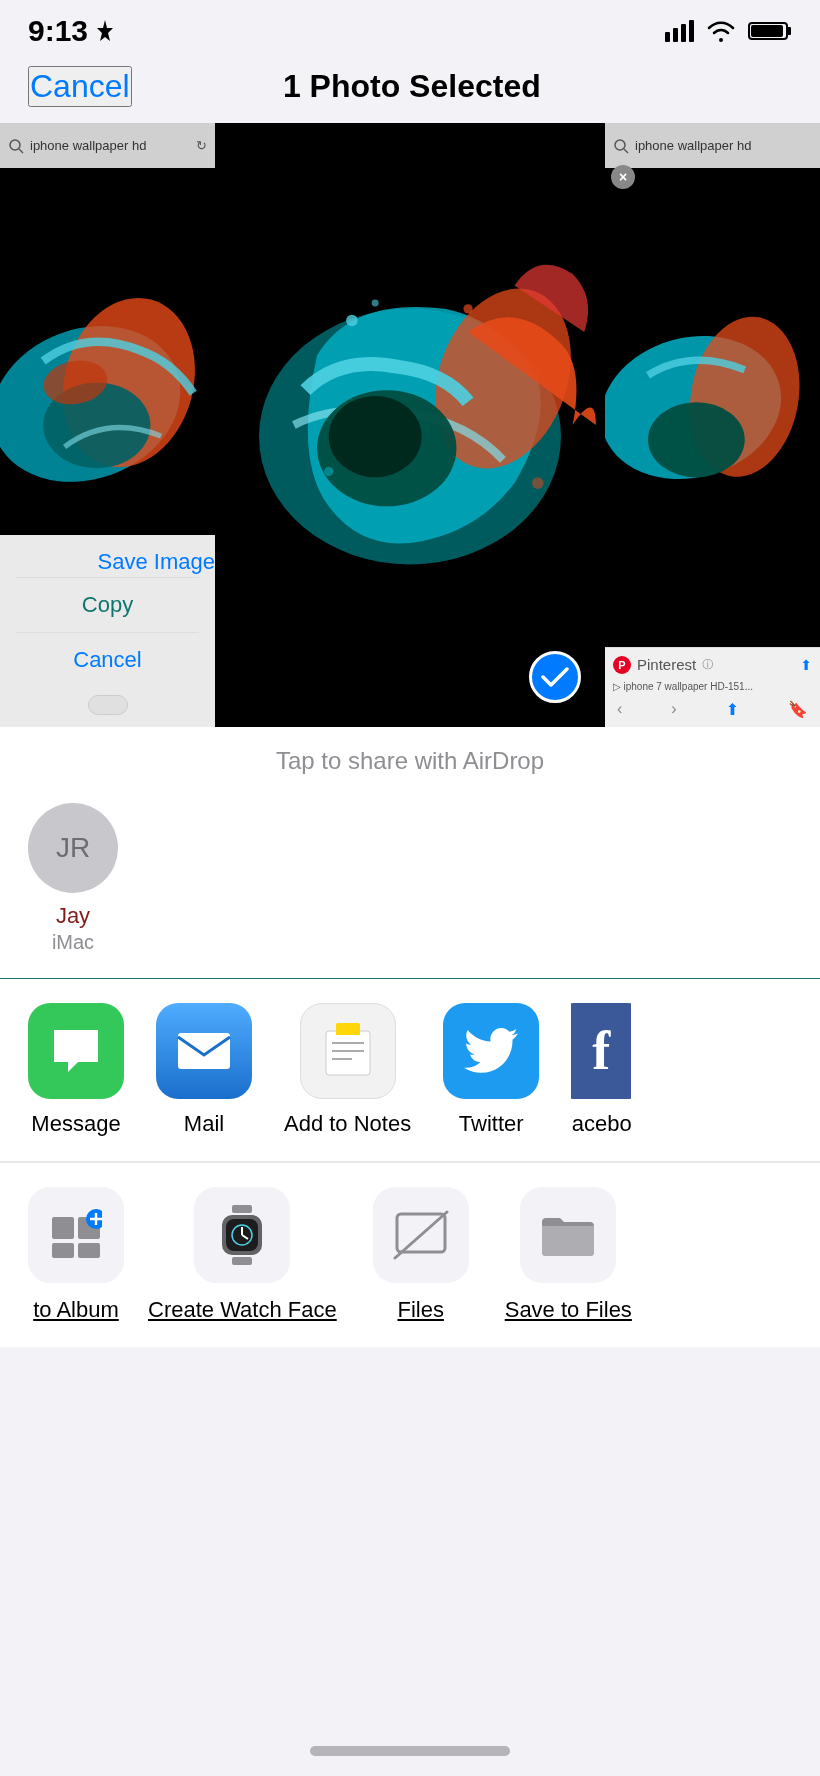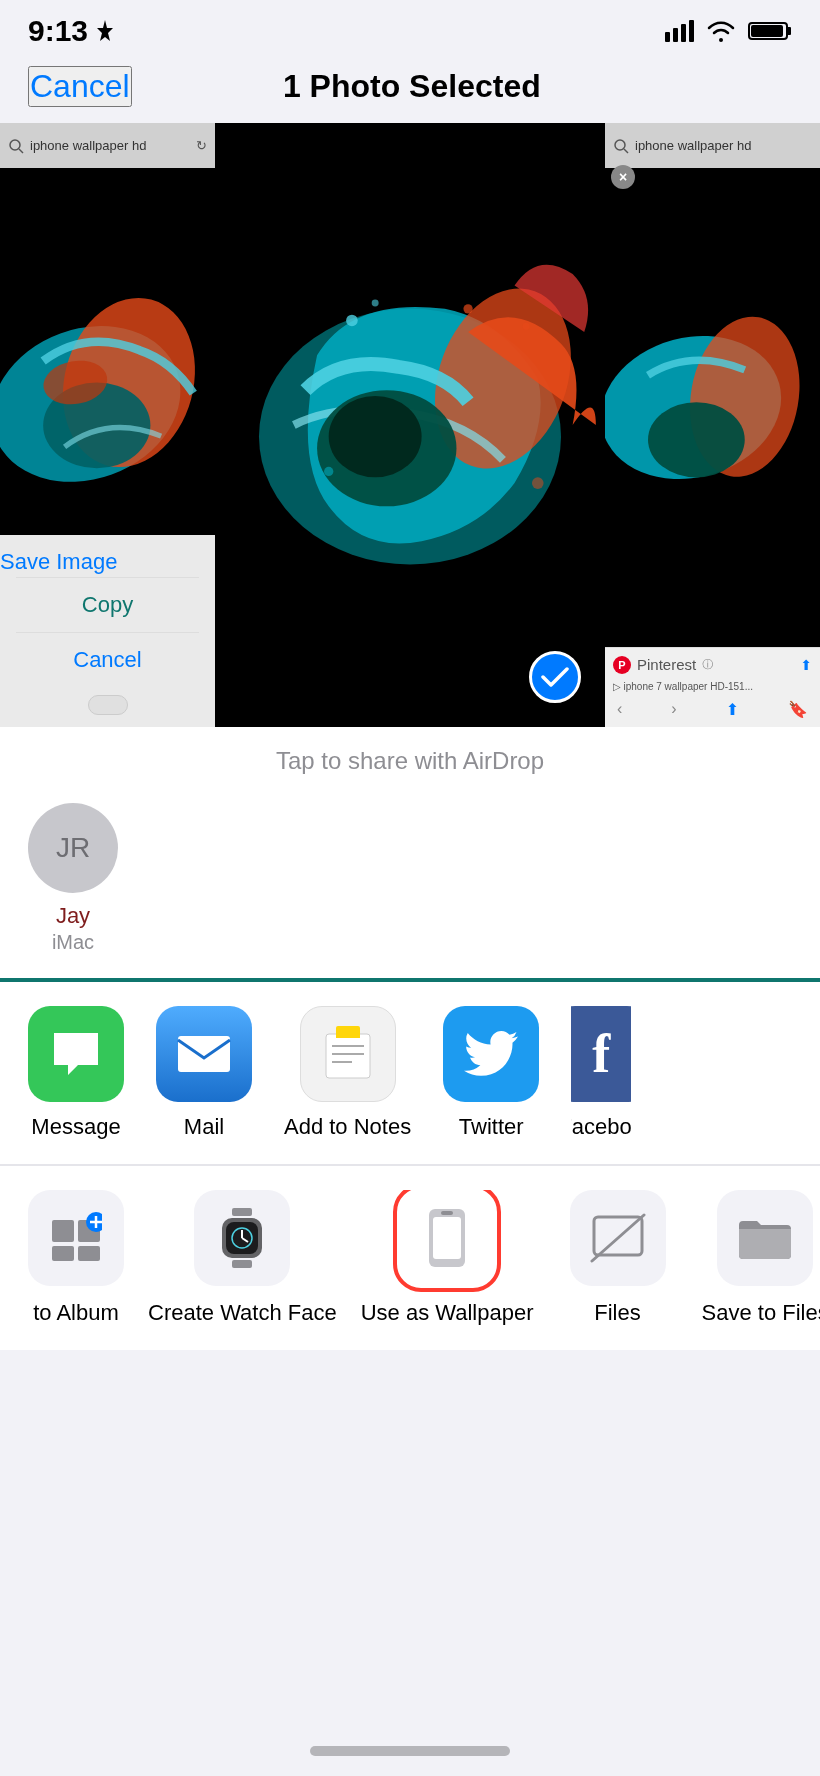--- a/index.html
+++ b/index.html
@@ -102,21 +102,21 @@
       flex-shrink: 0;
       background: #1a1a1a;
       position: relative;
       overflow: hidden;
     }
 
     
     .airdrop-section {
       background: #fff;
       padding: 20px 28px 16px;
-      border-bottom: 4px solid #0f766e;
+      border-bottom: 1px solid #0f766e;
     }
     .airdrop-label {
       text-align: center;
       font-size: 24px;
       color: #8e8e93;
       margin-bottom: 20px;
     }
     .airdrop-contacts {
       display: flex;
       gap: 24px;
@@ -198,20 +198,21 @@
       overflow-x: hidden;
     }
     .action-item {
       display: flex;
       flex-direction: column;
       align-items: center;
       gap: 14px;
       cursor: pointer;
       flex-shrink: 0;
       min-width: 120px;
+      text-decoration: underline;
     }
     .action-icon-box {
       width: 96px;
       height: 96px;
       background: #f2f2f7;
       border-radius: 22px;
       display: flex;
       align-items: center;
       justify-content: center;
       position: relative;
@@ -280,21 +281,21 @@
         <rect width="200" height="400" fill="#000"></rect>
         <ellipse cx="80" cy="220" rx="90" ry="70" fill="#00bcd4" opacity="0.7" transform="rotate(-20 80 220)"></ellipse>
         <ellipse cx="120" cy="200" rx="60" ry="80" fill="#e64a19" opacity="0.8" transform="rotate(15 120 200)"></ellipse>
         <ellipse cx="90" cy="240" rx="50" ry="40" fill="#006064" opacity="0.9"></ellipse>
         <path d="M40,180 Q80,150 130,170 Q160,180 180,210" stroke="#4dd0e1" stroke-width="8" fill="none" opacity="0.8"></path>
         <path d="M60,260 Q100,230 150,250" stroke="#80deea" stroke-width="5" fill="none" opacity="0.6"></path>
         <ellipse cx="70" cy="200" rx="30" ry="20" fill="#bf360c" opacity="0.7" transform="rotate(-10 70 200)"></ellipse>
       </svg>
     </div>
     <div style="position:absolute;bottom:0;left:0;right:0;background:rgba(242,242,242,0.97);z-index:3;">
-      <div style="text-align:left;padding:2px 0;font-size:22px;color:#007aff;cursor:pointer;margin-top:12px;">
+      <div style="text-align:right;padding:2px 0;font-size:22px;color:#007aff;cursor:pointer;margin-top:12px;">
         <span>Save Image</span>
       </div>
       <div style="height:1px;background:#ddd;margin:0 16px;"></div>
       <div style="text-align:center;padding:14px 0;font-size:22px;color:#0f766e;cursor:pointer;">
         <span>Copy</span>
       </div>
       <div style="height:1px;background:#ddd;margin:0 16px;"></div>
       <div style="text-align:center;padding:14px 0;font-size:22px;color:#007aff;cursor:pointer;">
         <span>Cancel</span>
       </div>
@@ -471,30 +472,20 @@
           <rect x="6" y="10" width="40" height="40" rx="10" fill="#636366"></rect>
           <rect x="10" y="14" width="32" height="32" rx="8" fill="#1c1c1e"></rect>
           <circle cx="26" cy="30" r="10" fill="none" stroke="#4dd0e1" stroke-width="1.5"></circle>
           <line x1="26" y1="22" x2="26" y2="30" stroke="white" stroke-width="2"></line>
           <line x1="26" y1="30" x2="32" y2="34" stroke="white" stroke-width="2"></line>
         </svg>
       </div>
       <span class="action-label">Create Watch Face</span>
     </div>
 
-    <div class="action-item">
-      <div class="action-icon-box highlighted">
-        <svg width="44" height="58" viewBox="0 0 44 58" fill="none">
-          <rect x="4" y="0" width="36" height="58" rx="6" fill="#c7c7cc"></rect>
-          <rect x="8" y="8" width="28" height="42" rx="3" fill="white"></rect>
-          <rect x="16" y="2" width="12" height="4" rx="2" fill="#8e8e93"></rect>
-        </svg>
-      </div>
-      <span class="action-label">Use as Wallpaper</span>
-    </div>
 
     <div class="action-item">
       <div class="action-icon-box">
         <svg width="56" height="50" viewBox="0 0 56 50" fill="none">
           <rect x="4" y="4" width="48" height="38" rx="4" stroke="#8e8e93" stroke-width="3" fill="none"></rect>
           <line x1="2" y1="48" x2="54" y2="2" stroke="#8e8e93" stroke-width="3" stroke-linecap="round"></line>
         </svg>
       </div>
       <span class="action-label">Files</span>
     </div>

